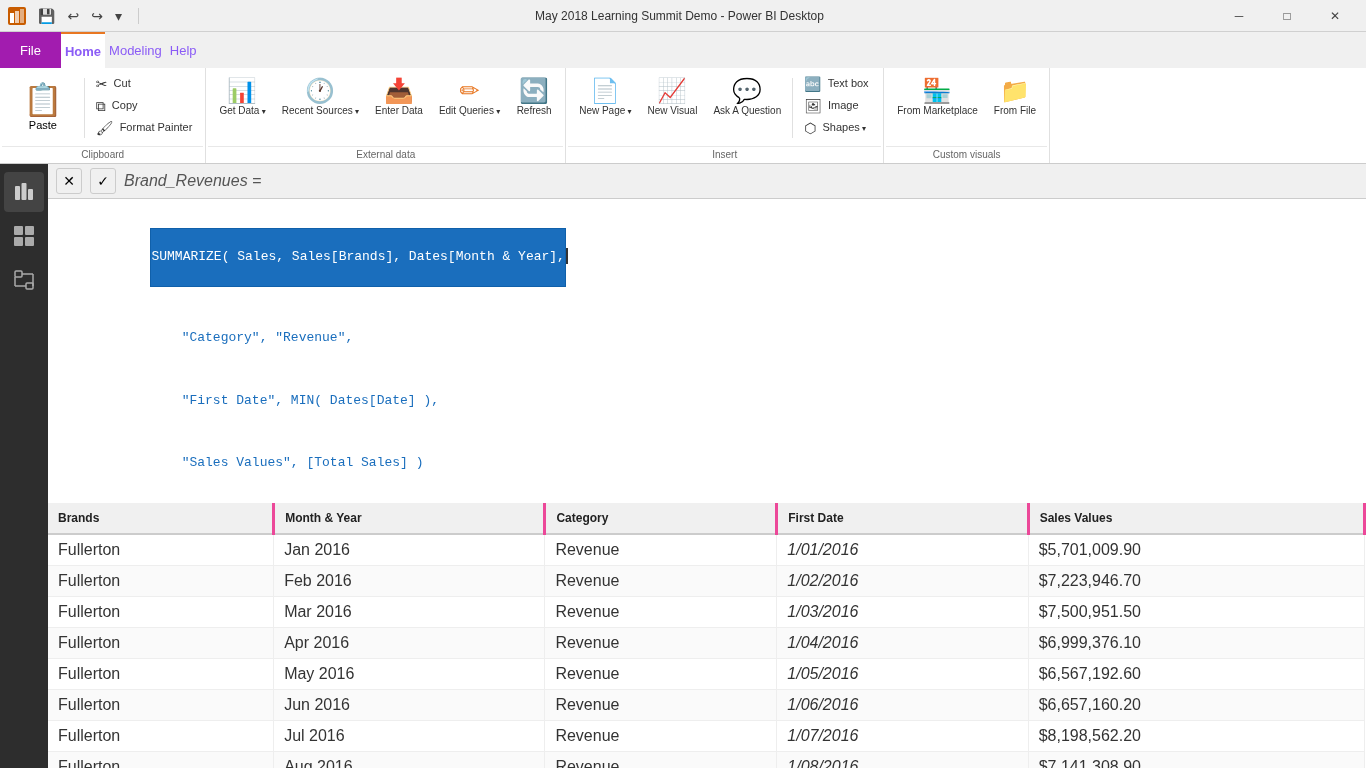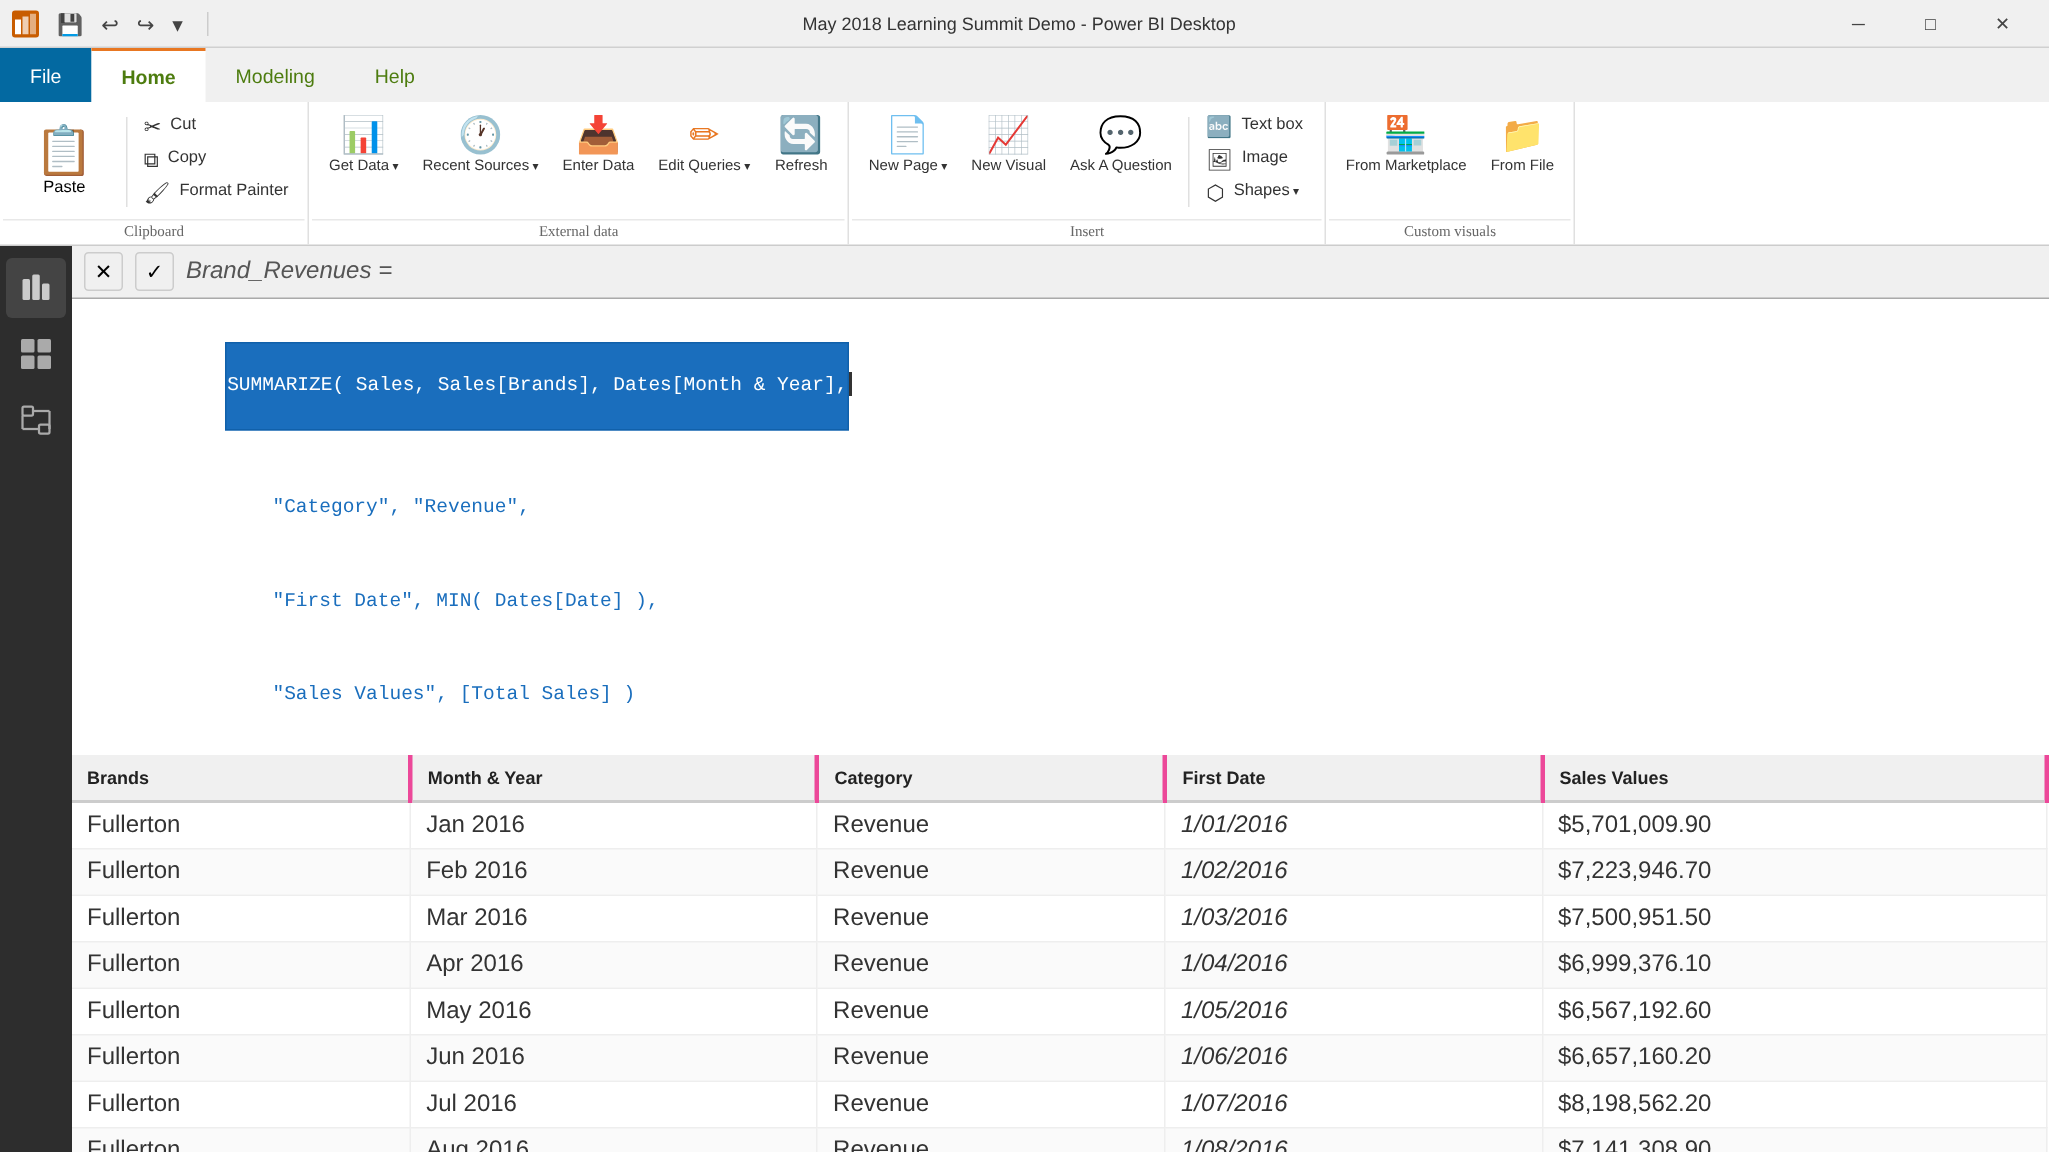--- a/index.html
+++ b/index.html
@@ -25,31 +25,31 @@
     .separator { width: 1px; height: 16px; background: #ccc; margin: 0 4px; }
 
     
     .menu-bar {
       background: #f0f0f0;
       height: 36px;
       display: flex;
       align-items: stretch;
     }
     .menu-item {
-      padding: 0 20px;
+      padding: 0 4px;
       display: flex;
       align-items: center;
       cursor: pointer;
       font-size: 13px;
-      color: #4d7c0f;
+      color: #8b5cf6;
       border: none;
       background: none;
     }
     .menu-item.file-tab {
-      background: #0369a1;
+      background: #a21caf;
       color: white;
       padding: 0 20px;
     }
     .menu-item.active {
       background: white;
       border-top: 2px solid #e87722;
       font-weight: 600;
     }
 
     
@@ -77,21 +77,20 @@
       gap: 2px;
       padding: 2px 4px;
     }
     .ribbon-group-label {
       text-align: center;
       font-size: 10px;
       color: #666;
       padding: 2px 0 3px 0;
       border-top: 1px solid #e8e8e8;
       margin-top: 2px;
-      font-family: Liberation Serif, serif;
     }
     .ribbon-btn {
       display: flex;
       flex-direction: column;
       align-items: center;
       justify-content: flex-start;
       padding: 4px 6px;
       cursor: pointer;
       border: 1px solid transparent;
       background: none;

